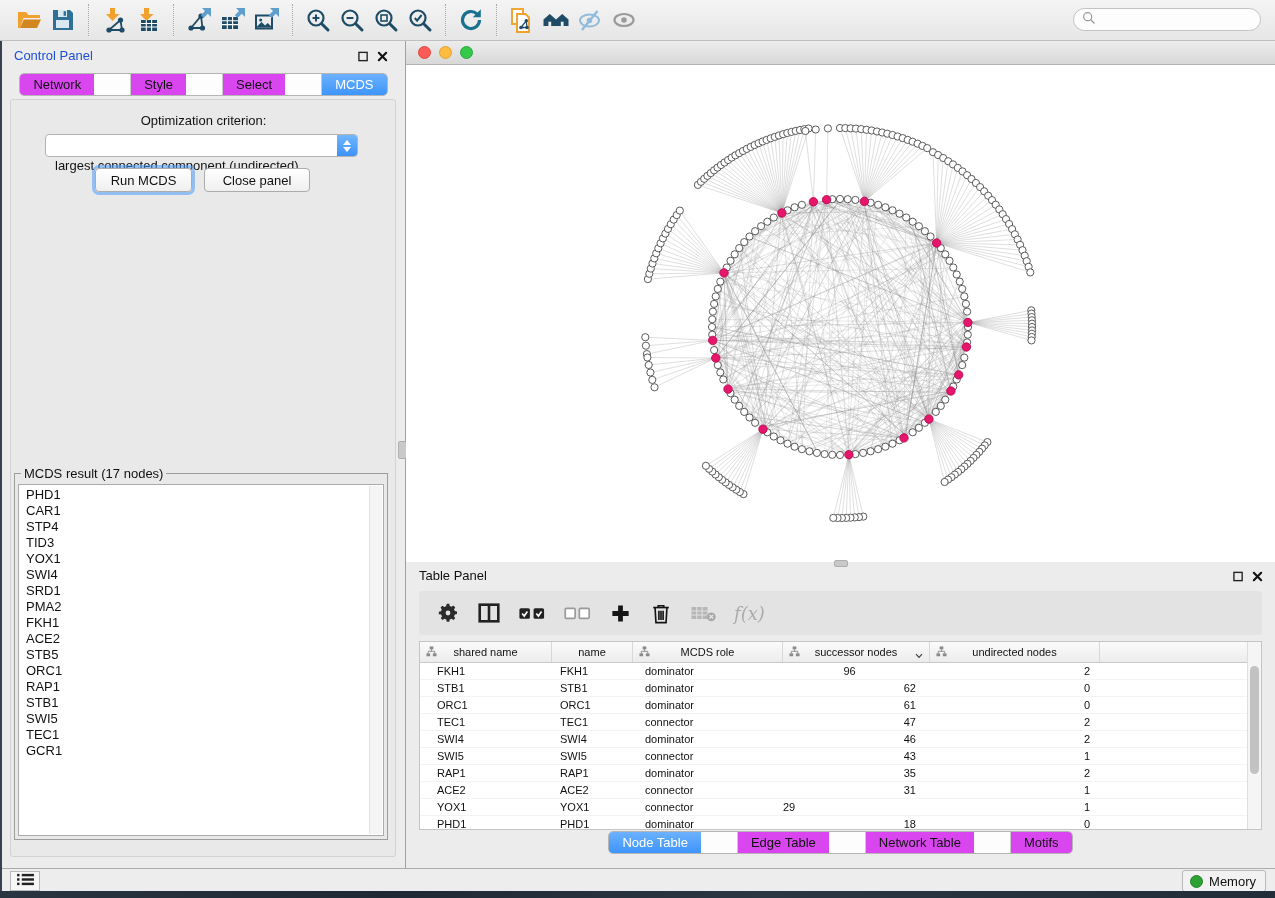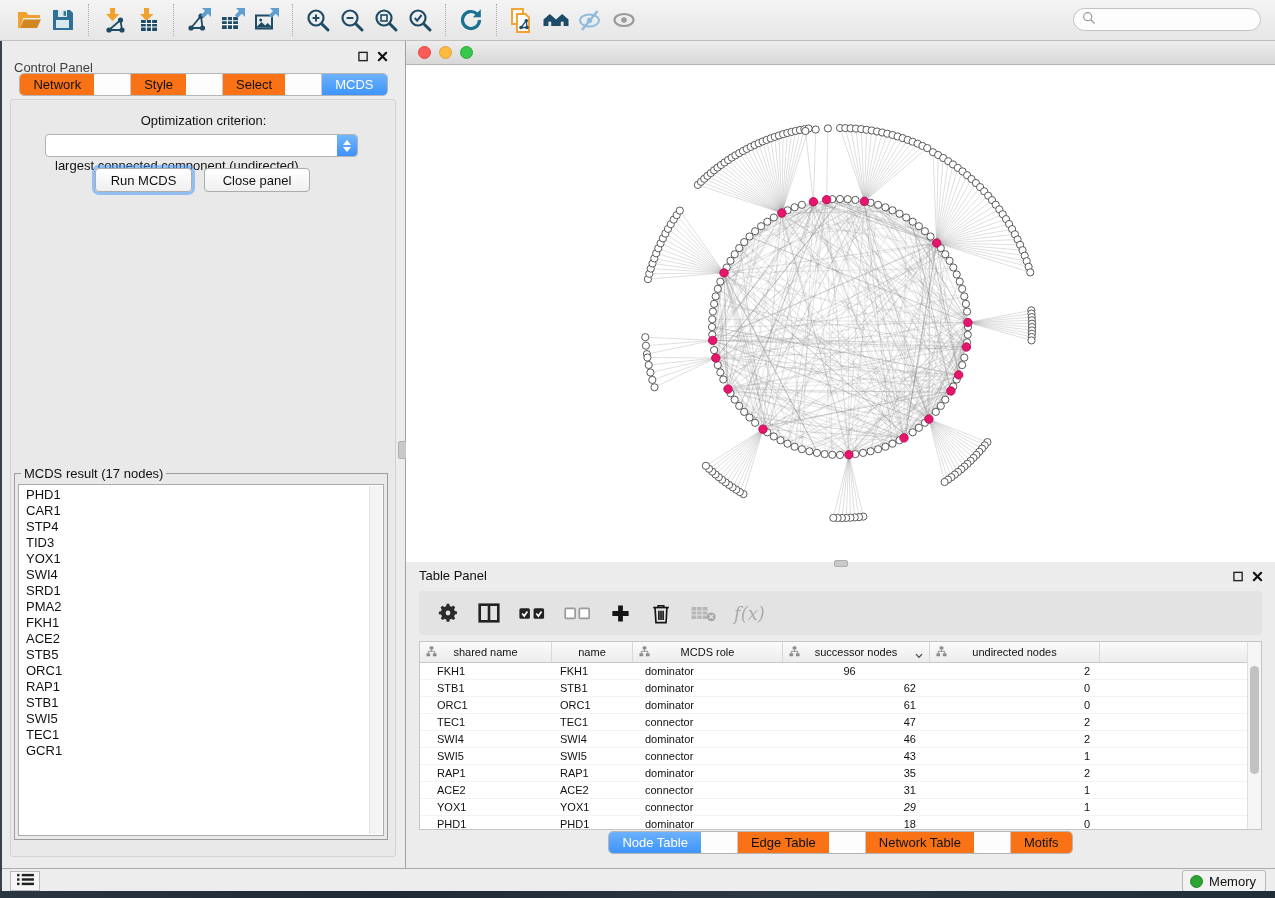--- a/index.html
+++ b/index.html
@@ -31,27 +31,27 @@
   .search-wrap input{
     border:none;outline:none;background:transparent;flex:1;font-size:13px;
     font-family:"Liberation Sans","DejaVu Sans",sans-serif;
   }
 
   
   .control-panel{
     position:absolute;left:2px;top:41px;width:403px;height:827px;
     background:#ECECEC;box-sizing:border-box;
   }
-  .cp-header-title{position:absolute;left:12px;top:7px;font-size:13px;color:#404040;margin-top:12px;}
+  .cp-header-title{position:absolute;left:12px;top:7px;font-size:13px;color:#1d4ed8;}
   .win-btns{position:absolute;top:9px;display:flex;gap:8px;align-items:center;}
   .cp-winbtns{right:17px;}
   .cp-tabs{position:absolute;left:0;top:32px;width:100%;display:flex;justify-content:center;}
   .seg{display:inline-flex;border:1px solid #B5B5B5;border-radius:5px;overflow:hidden;background:#FDFDFD;height:21px;}
   .seg-item{
-    padding:0 13px;font-size:13px;line-height:21px;background:#f97316;color:#111;cursor:default;
+    padding:0 13px;font-size:13px;line-height:21px;background:#d946ef;color:#111;cursor:default;
   }
   .seg-item + .seg-item{border-left:1px solid #C9C9C9;margin-left:36px;}
   .seg-item.selected{background:linear-gradient(#6CB1FD,#3D95FB);color:#fff;}
   .cp-inset{
     position:absolute;left:8px;top:58px;width:386px;height:758px;
     background:#E9E9E9;border:1px solid #D2D2D2;border-radius:3px;box-sizing:border-box;
   }
   .opt-label{position:absolute;left:0;top:72px;width:100%;text-align:center;font-size:13px;}
   .dropdown{
     position:absolute;left:43px;top:93px;width:313px;height:23px;
@@ -1326,21 +1326,21 @@
           <div class="td" style="width: 132px; padding-left: 17px;">ACE2</div>
           <div class="td" style="width: 81px; padding-left: 8px;">ACE2</div>
           <div class="td" style="width: 150px; padding-left: 12px;">connector</div>
           <div class="td" style="width: 147px; text-align: right; padding-right: 14px;">31</div>
           <div class="td" style="width: 170px; text-align: right; padding-right: 10px;">1</div>
         </div>
         <div class="tr">
           <div class="td" style="width: 132px; padding-left: 17px;">YOX1</div>
           <div class="td" style="width: 81px; padding-left: 8px;">YOX1</div>
           <div class="td" style="width: 150px; padding-left: 12px;">connector</div>
-          <div class="td" style="width: 147px; text-align: right; padding-right: 14px; font-style: italic;">29</div>
+          <div class="td" style="width: 147px; padding-right: 14px;">29</div>
           <div class="td" style="width: 170px; text-align: right; padding-right: 10px;">1</div>
         </div>
         <div class="tr">
           <div class="td" style="width: 132px; padding-left: 17px;">PHD1</div>
           <div class="td" style="width: 81px; padding-left: 8px;">PHD1</div>
           <div class="td" style="width: 150px; padding-left: 12px;">dominator</div>
           <div class="td" style="width: 147px; text-align: right; padding-right: 14px;">18</div>
           <div class="td" style="width: 170px; text-align: right; padding-right: 10px;">0</div>
         </div>
       </div>

